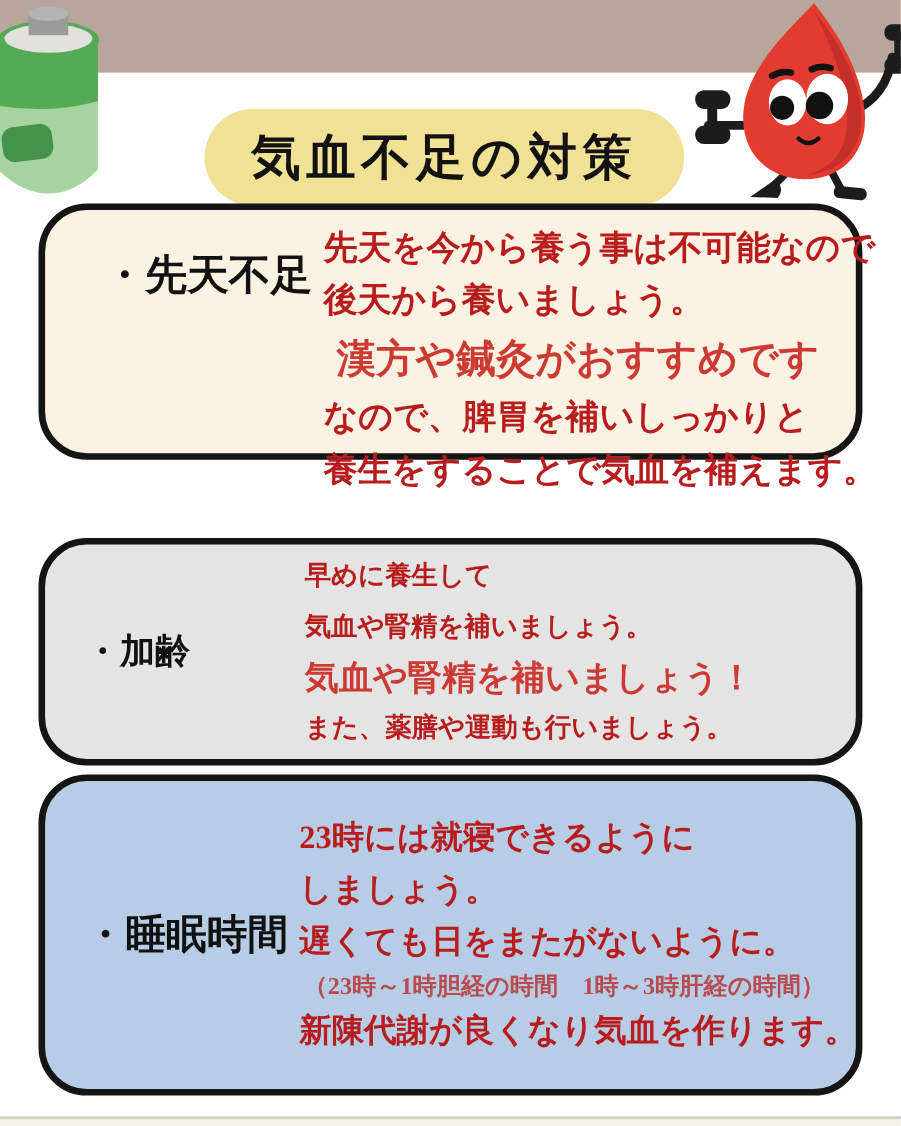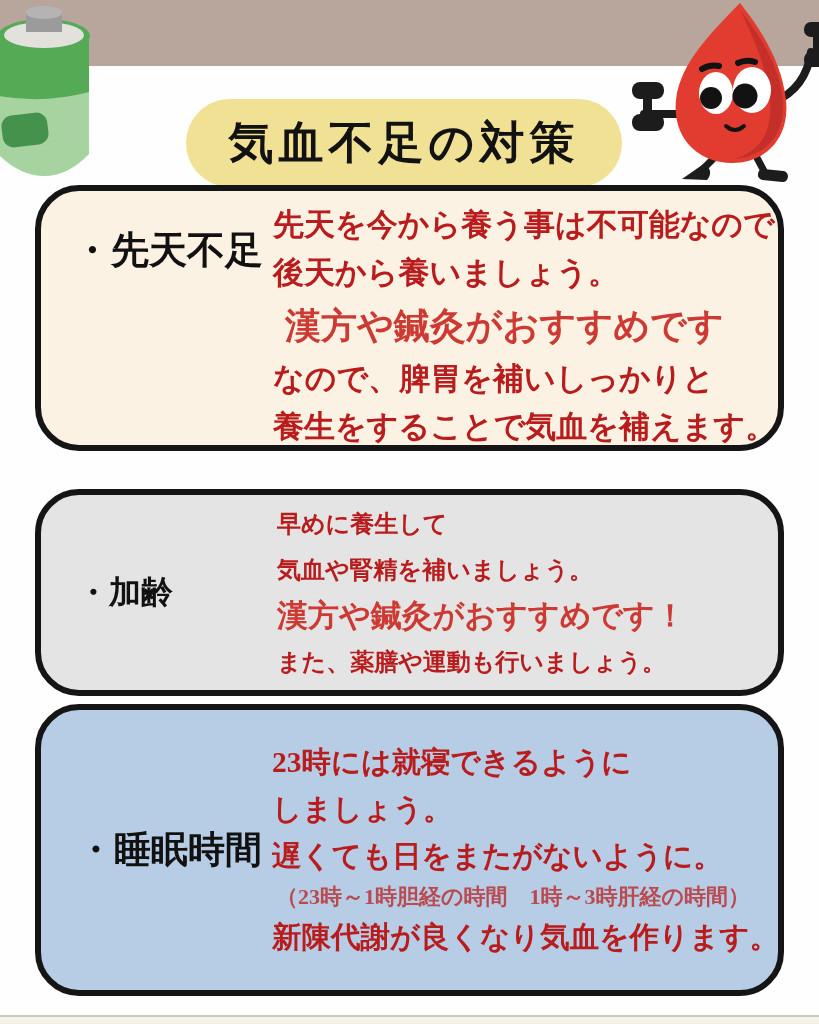--- a/index.html
+++ b/index.html
@@ -16,21 +16,21 @@
   }
   .title-pill span{font-size:45px;font-weight:bold;color:#121212;letter-spacing:5px;white-space:nowrap;}
   .box{
     position:absolute;left:35px;width:749px;border:6px solid #151515;border-radius:44px;
     display:flex;box-sizing:border-box;z-index:2;
   }
   .box .label{font-weight:bold;color:#111;white-space:nowrap;flex:none;}
   .box .body{flex:1;min-width:0;}
   .ln{margin:0;font-weight:bold;color:#b91c1c;white-space:nowrap;}
   
-  .box1{top:185px;height:266px;background:#fcf2e3;align-items:flex-start;padding:10px 4px 0 32px;}
+  .box1{top:185px;height:233px;background:#fcf2e3;align-items:flex-start;padding:10px 4px 0 53px;}
   .box1 .label{width:200px;font-size:38px;margin-top:24px;}
   .box1 .ln{font-size:31px;line-height:48px;}
   .box1 .em{font-size:36px;line-height:58px;color:#cd3a33;padding-left:12px;}
   
   .box2{top:489px;height:207px;background:#e4e4e4;align-items:center;padding:0 4px 0 36px;}
   .box2 .label{width:200px;font-size:32px;}
   .box2 .ln{font-size:24px;line-height:46px;}
   .box2 .em{color:#cd3a33;font-size:31px;line-height:46px;padding-left:0;}
   
   .box3{top:704px;height:292px;background:#b7cde6;align-items:center;padding:0 4px 0 36px;}
@@ -107,21 +107,21 @@
       <p class="ln">なので、脾胃を補いしっかりと</p>
       <p class="ln">養生をすることで気血を補えます。</p>
     </div>
   </section>
 
   <section class="box box2">
     <div class="label">・加齢</div>
     <div class="body">
       <p class="ln">早めに養生して</p>
       <p class="ln">気血や腎精を補いましょう。</p>
-      <p class="ln em">漢方や鍼灸がおすすめです！</p>
+      <p class="ln em">気血や腎精を補いましょう！</p>
       <p class="ln">また、薬膳や運動も行いましょう。</p>
     </div>
   </section>
 
   <section class="box box3">
     <div class="label">・睡眠時間</div>
     <div class="body">
       <p class="ln">23時には就寝できるように</p>
       <p class="ln">しましょう。</p>
       <p class="ln">遅くても日をまたがないように。</p>

